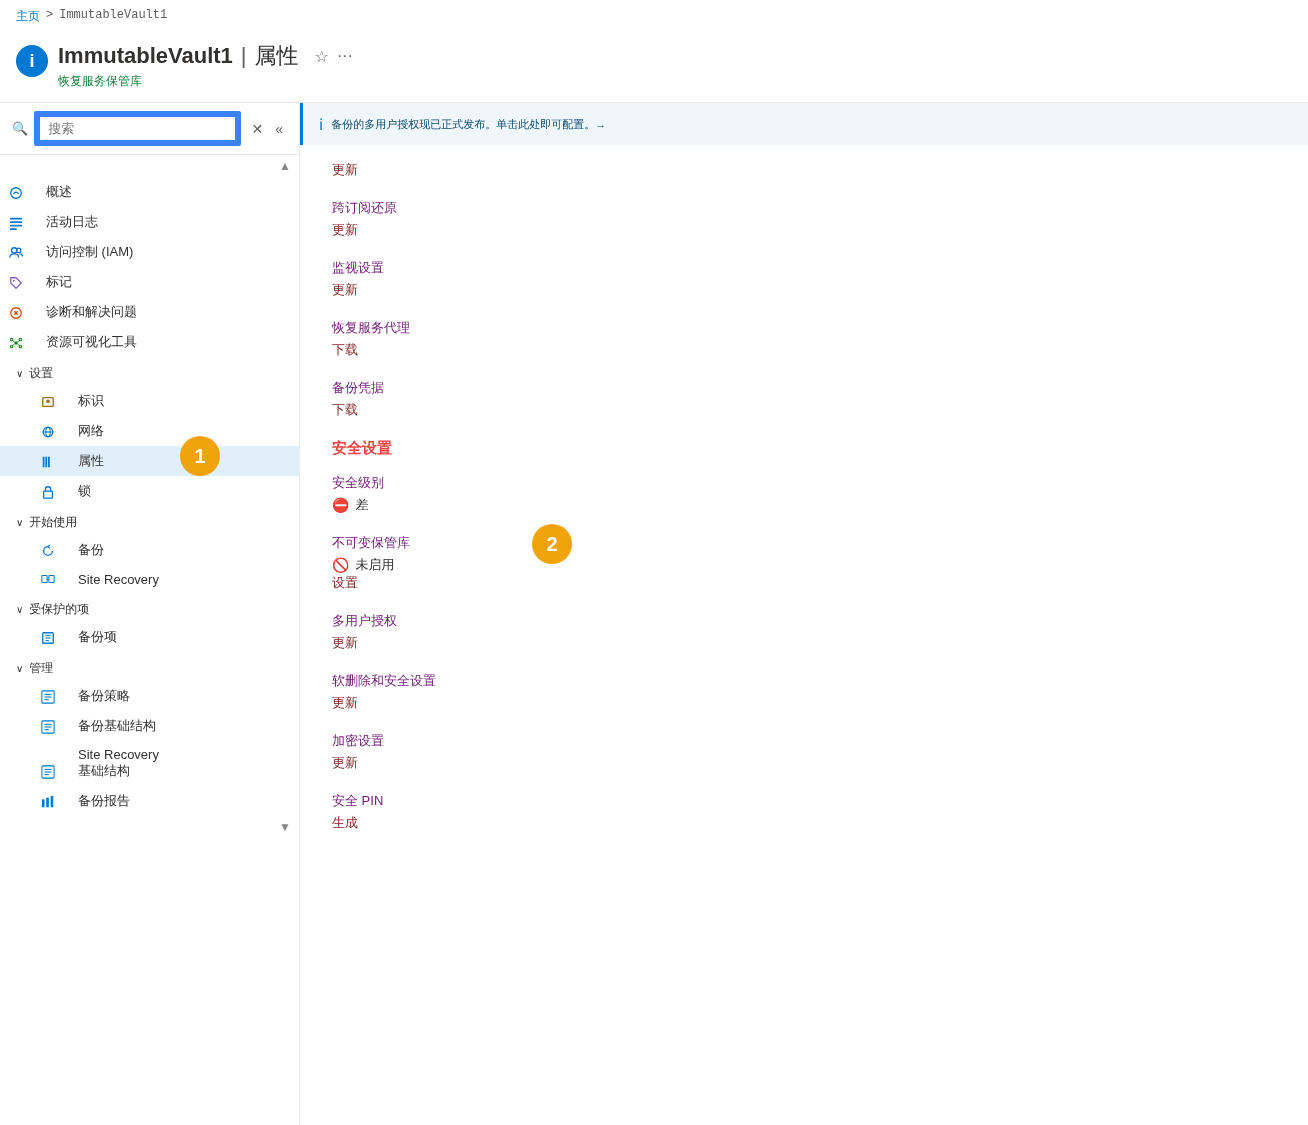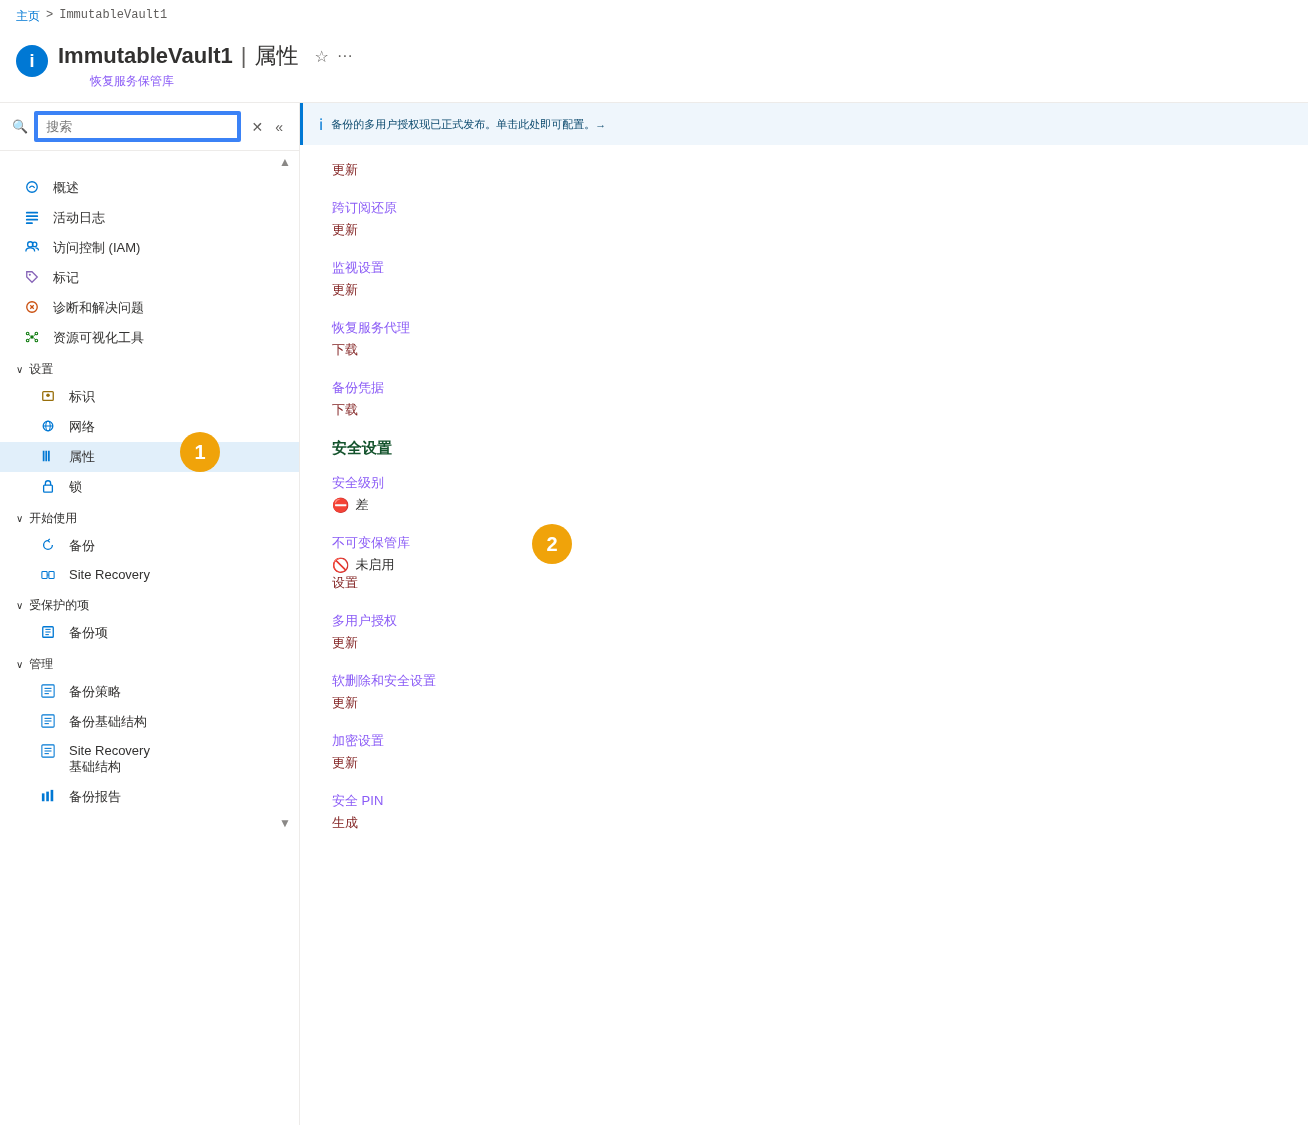--- a/index.html
+++ b/index.html
@@ -10,58 +10,58 @@
     .breadcrumb a { color: #0078d4; text-decoration: none; }
 
     
     .page-header { display: flex; align-items: flex-start; padding: 8px 16px 12px 16px; gap: 10px; border-bottom: 1px solid #edebe9; }
     .page-header-icon { width: 32px; height: 32px; background: #0078d4; border-radius: 50%; display: flex; align-items: center; justify-content: center; color: white; font-size: 18px; font-weight: bold; flex-shrink: 0; margin-top: 4px; }
     .page-header-text { flex: 1; }
     .page-header-title { display: flex; align-items: center; gap: 8px; }
     .page-header-title h1 { font-size: 22px; font-weight: 600; color: #323130; }
     .page-header-title .separator { color: #605e5c; font-size: 22px; font-weight: 300; }
     .page-header-title .subtitle { font-size: 22px; font-weight: 300; color: #323130; }
-    .page-header-subtitle { font-size: 12px; color: #8b5cf6; margin-top: 2px; margin-left: 32px; }
+    .page-header-subtitle { font-size: 12px; color: #15803d; margin-top: 2px; }
     .star-icon { font-size: 16px; color: #605e5c; cursor: pointer; }
     .more-icon { font-size: 16px; color: #605e5c; cursor: pointer; }
 
     
     .main-layout { display: flex; flex: 1; overflow: hidden; }
 
     
     .sidebar { width: 300px; border-right: 1px solid #edebe9; display: flex; flex-direction: column; overflow: hidden; flex-shrink: 0; }
     .sidebar-search { padding: 8px 12px; border-bottom: 1px solid #edebe9; display: flex; align-items: center; gap: 6px; }
-    .sidebar-search input { flex: 1; border: 4px solid #3b82f6; border-radius: 2px; padding: 4px 8px; font-size: 13px; outline: none; }
+    .sidebar-search input { flex: 1; border: 6px solid #3b82f6; border-radius: 2px; padding: 4px 8px; font-size: 13px; outline: none; }
     .search-actions { display: flex; gap: 4px; }
     .search-btn { background: none; border: none; cursor: pointer; color: #605e5c; font-size: 14px; padding: 2px 4px; }
 
-    .nav-item { display: flex; align-items: flex-start; padding: 6px 24px; cursor: pointer; gap: 13px; font-size: 13px; color: #323130; position: relative; }
+    .nav-item { display: flex; align-items: flex-end; padding: 6px 8px; cursor: pointer; gap: 22px; font-size: 13px; color: #323130; position: relative; }
     .nav-item.active { background: #e1effa; }
     .nav-item .nav-icon { width: 16px; height: 16px; display: flex; align-items: center; justify-content: center; flex-shrink: 0; }
     .nav-section { display: flex; align-items: center; padding: 8px 16px 4px 16px; font-size: 12px; color: #323130; gap: 6px; cursor: pointer; }
     .nav-section .chevron { font-size: 10px; }
     .nav-sub-item { padding-left: 40px; }
 
     
     .content-area { flex: 1; overflow-y: auto; padding: 0; }
     .content-area::-webkit-scrollbar { width: 8px; }
     .content-area::-webkit-scrollbar-thumb { background: #c8c6c4; border-radius: 4px; }
 
     
     .info-banner { background: #eff6fc; border-left: 3px solid #0078d4; padding: 10px 16px; display: flex; align-items: center; gap: 8px; margin: 0; }
     .info-banner-icon { color: #0078d4; font-size: 16px; }
     .info-banner-text { font-size: 11px; color: #0c4a6e; }
 
     
     .properties-content { padding: 16px 32px; }
     .property-row { margin-bottom: 20px; }
-    .property-label { font-size: 13px; color: #8b5cf6; margin-bottom: 4px; }
+    .property-label { font-size: 13px; color: #701a75; margin-bottom: 4px; }
     .property-action { color: #7f1d1d; cursor: pointer; text-decoration: none; font-size: 13px; }
 
-    .section-header { font-size: 15px; font-weight: 600; color: #14532d; margin: 8px 0 16px 0; }
+    .section-header { font-size: 15px; font-weight: 600; color: #ef4444; margin: 8px 0 16px 0; }
 
     .status-row { display: flex; align-items: center; gap: 6px; }
     .status-icon-error { color: #d13438; font-size: 14px; }
     .status-icon-disabled { color: #d13438; font-size: 14px; }
 
     
     .sidebar-inner { position: relative; display: flex; flex-direction: column; height: 100%; overflow: hidden; }
     .sidebar-nav-wrapper { flex: 1; overflow-y: scroll; position: relative; }
     .sidebar-nav-wrapper::-webkit-scrollbar { width: 8px; }
     .sidebar-nav-wrapper::-webkit-scrollbar-track { background: #f3f2f1; }

